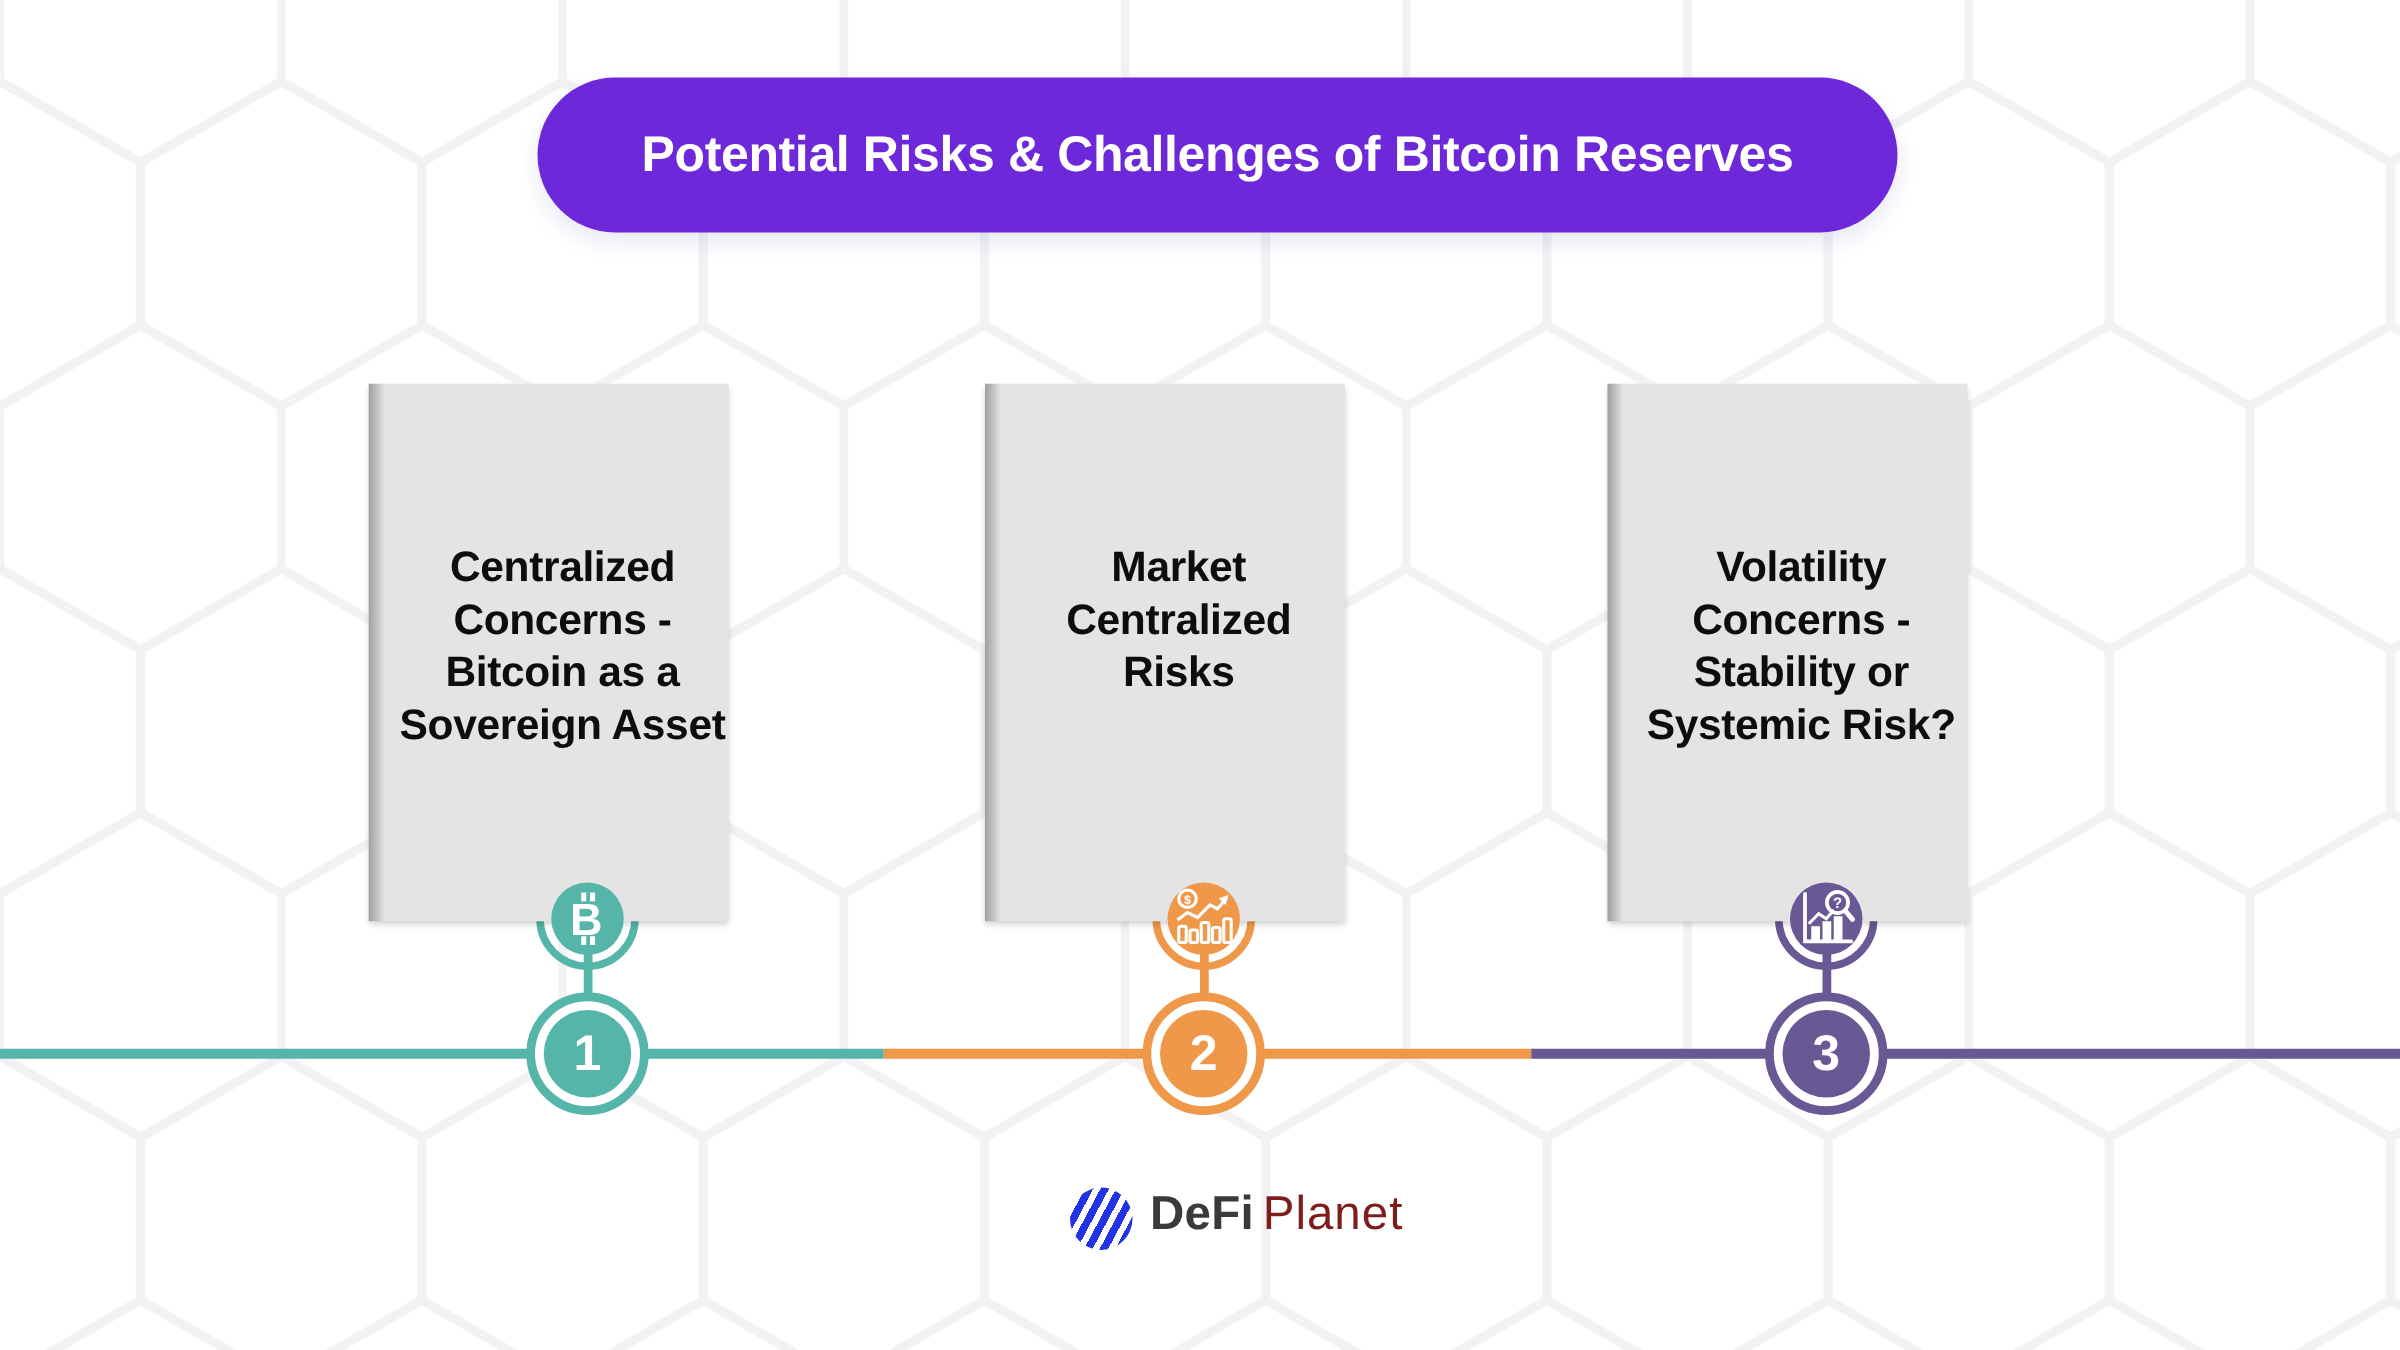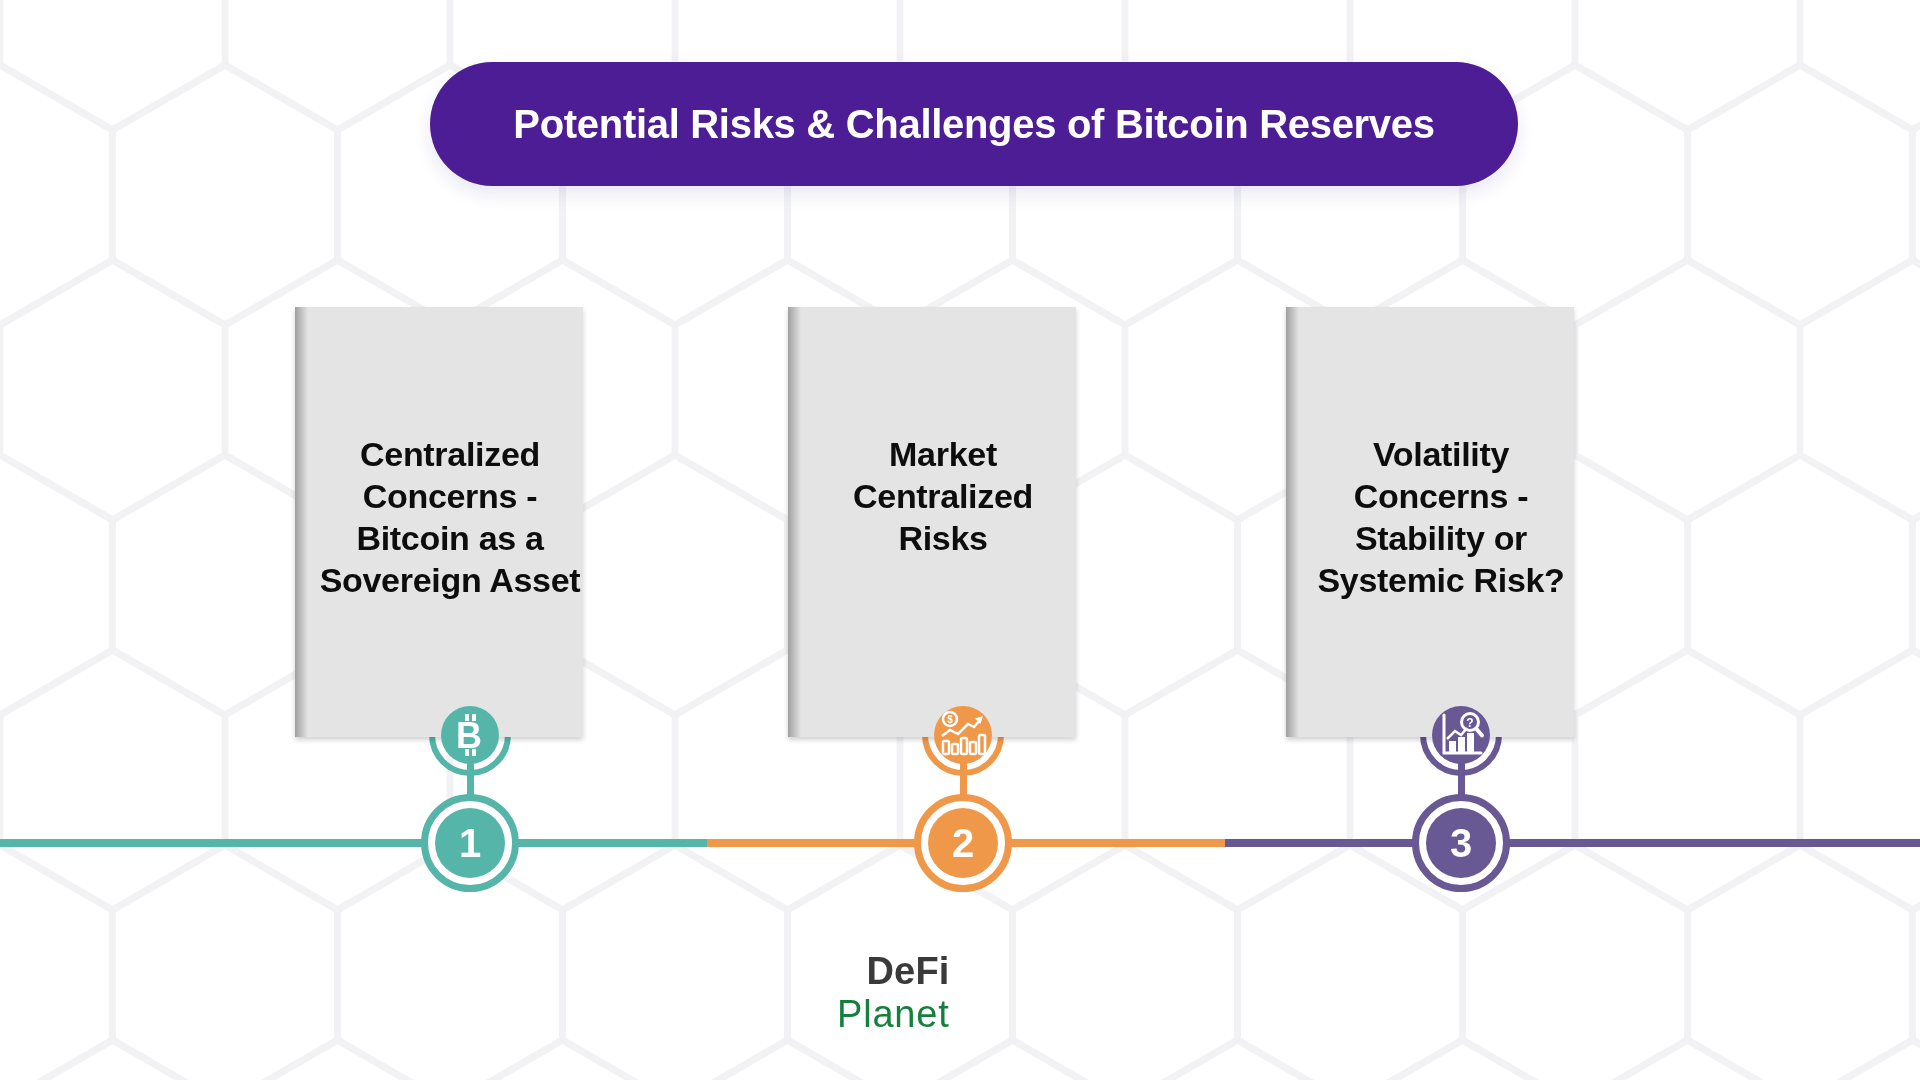--- a/index.html
+++ b/index.html
@@ -58,51 +58,51 @@
   }
 
   
   .tl{position:absolute;top:839px;height:8px;z-index:1;}
   .tl.seg1{left:0;width:707px;}
   .tl.seg2{left:707px;width:518px;}
   .tl.seg3{left:1225px;width:695px;}
 
   
   .footer{
-    position:absolute;left:830px;top:950px;height:64px;display:flex;
-    align-items:flex-end;z-index:5;flex-direction:column;
+    position:absolute;left:856px;top:950px;height:64px;display:flex;
+    align-items:flex-start;z-index:5;
   }
   .globe{
     width:50px;height:50px;border-radius:50%;
     background:repeating-linear-gradient(118deg,#2133e2 0 6px,#ffffff 6px 11px);
     margin-right:14px;
   }
   .brand-bold{font-size:38px;font-weight:700;color:#3a3a3a;letter-spacing:0.2px;}
-  .brand-light{font-size:38px;font-weight:400;color:#15803d;margin-left:7px;letter-spacing:0.8px;}
+  .brand-light{font-size:38px;font-weight:400;color:#7f1d1d;margin-left:7px;letter-spacing:0.8px;}
 </style>
 </head>
 <body>
 
 <div class="stage">
 
   <svg class="hexbg" width="1920" height="1080">
     <defs>
       <pattern id="hexp" width="225" height="390" patternUnits="userSpaceOnUse">
         <g fill="none" stroke="#f2f2f5" stroke-width="7" stroke-linejoin="round">
           <path d="M112.5 -130 l112.6 65 v130 l-112.6 65 l-112.6 -65 v-130 z"></path>
           <path d="M0 65 l112.6 65 v130 l-112.6 65 l-112.6 -65 v-130 z"></path>
           <path d="M225 65 l112.6 65 v130 l-112.6 65 l-112.6 -65 v-130 z"></path>
           <path d="M112.5 260 l112.6 65 v130 l-112.6 65 l-112.6 -65 v-130 z"></path>
         </g>
       </pattern>
     </defs>
     <rect width="1920" height="1080" fill="url(#hexp)"></rect>
   </svg>
 
-  <div class="banner" style="background-color: #4c1d95; color: rgb(255, 255, 255);">
+  <div class="banner" style="background-color: #6d28d9; color: rgb(255, 255, 255);">
     <span>Potential Risks &amp; Challenges of Bitcoin Reserves</span>
   </div>
 
   <div class="tl seg1" style="background-color: rgb(86, 181, 169);"></div>
   <div class="tl seg2" style="background-color: rgb(240, 152, 74);"></div>
   <div class="tl seg3" style="background-color: rgb(104, 88, 148);"></div>
 
   <div class="card card1" style="color: rgb(13, 13, 13);">
     <div class="card-title">Centralized
 Concerns -

